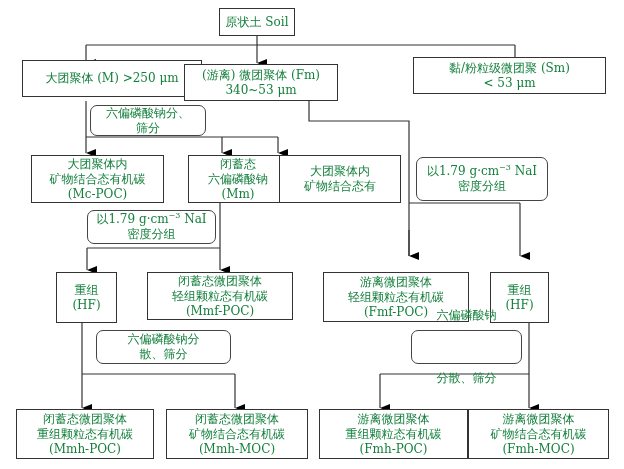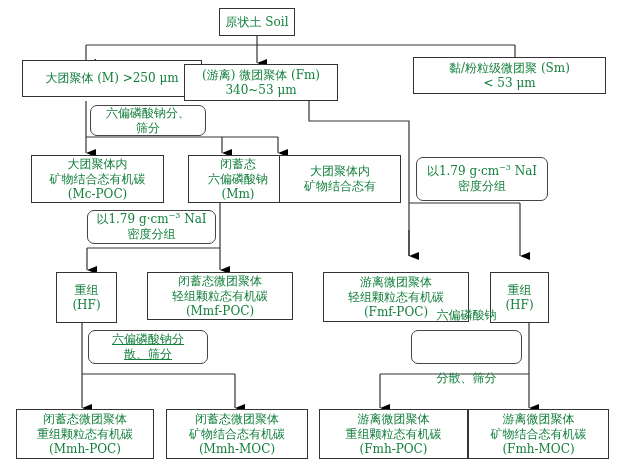--- a/index.html
+++ b/index.html
@@ -117,21 +117,21 @@
   <div class="box" style="left:323px;top:272px;width:146px;height:50px;">
     <span class="line">游离微团聚体</span>
     <span class="line">轻组颗粒态有机碳</span>
     <span class="line">(Fmf-POC)</span>
   </div>
   <div class="box" style="left:490px;top:272px;width:59px;height:51px;">
     <span class="line">重组</span>
     <span class="line">(HF)</span>
   </div>
 
-  <div class="box note" style="left:88px;top:330px;width:120px;height:34px;text-decoration:underline;">
+  <div class="box note" style="left:96px;top:330px;width:135px;height:34px;">
     <span class="line">六偏磷酸钠分</span>
     <span class="line">散、筛分</span>
   </div>
   <div class="box note" style="left:411px;top:330px;width:111px;height:34px;gap:48px;">
     <span class="line">六偏磷酸钠</span>
     <span class="line">分散、筛分</span>
   </div>
 
   <div class="box" style="left:16px;top:409px;width:138px;height:50px;">
     <span class="line">闭蓄态微团聚体</span>

